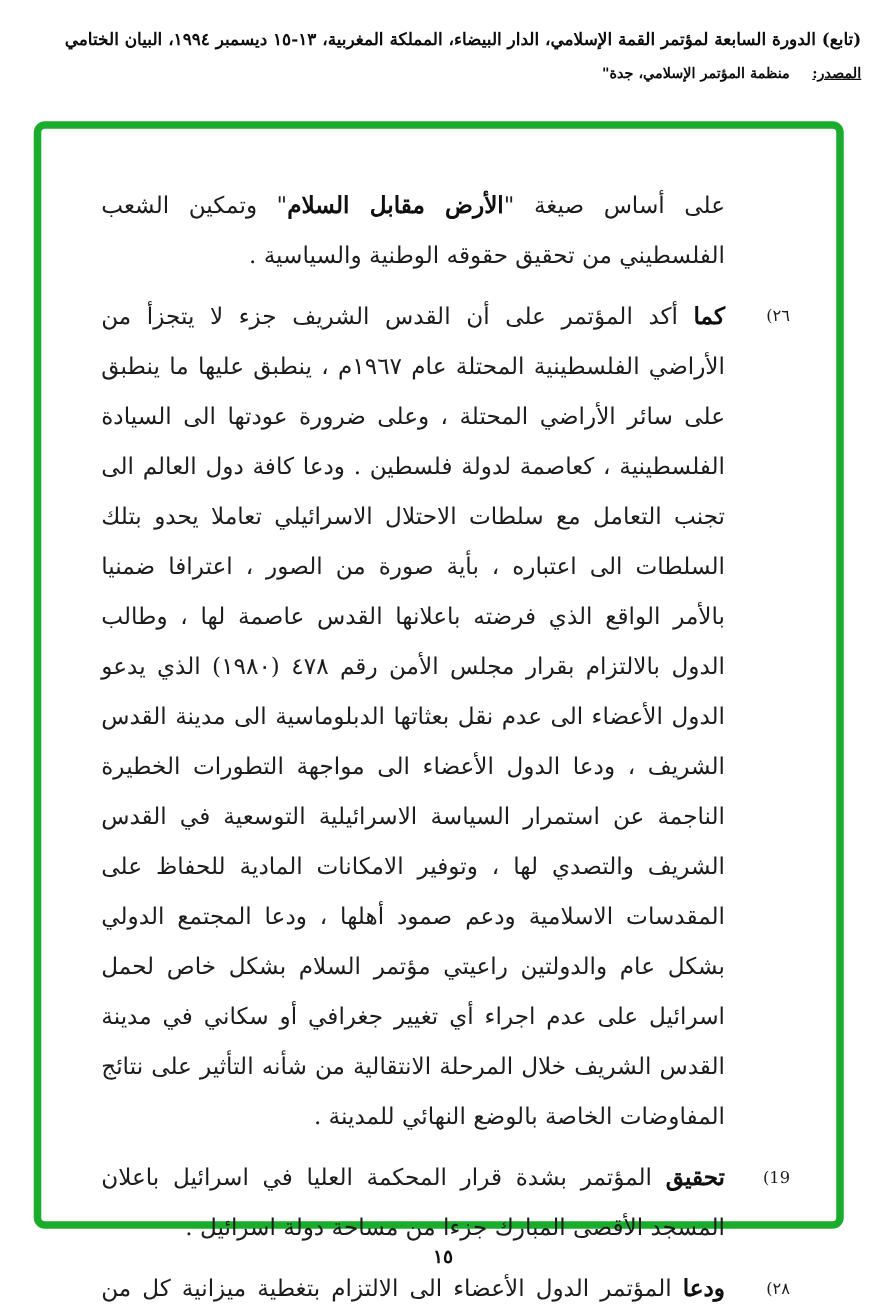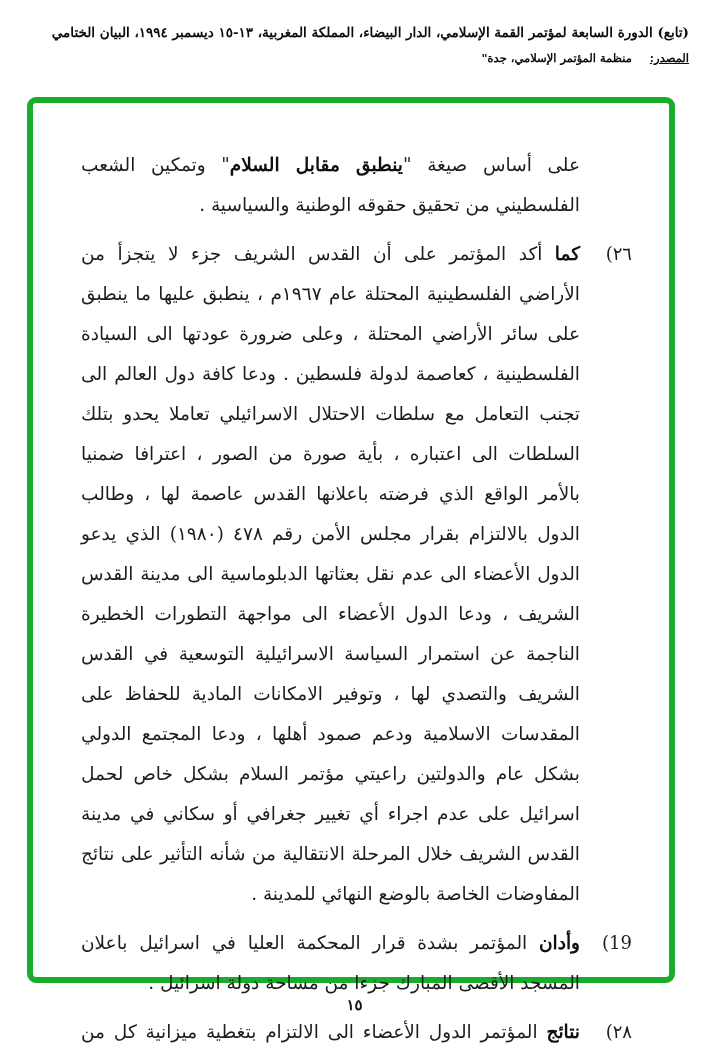--- a/index.html
+++ b/index.html
@@ -31,21 +31,21 @@
     position:absolute;top:42px;right:89px;left:48px;
     direction:rtl;text-align:justify;
     font-size:18.5px;line-height:40px;color:#1c1c1c;
   }
   .textblock p{margin:0 0 9px 0;}
   .textblock b{font-weight:bold;color:#101010;}
   .para-numbered{position:relative;}
   .para-num{
     position:absolute;right:-52px;top:0;
     direction:ltr;unicode-bidi:bidi-override;
-    font-size:18px;color:#1c1c1c;white-space:nowrap;
+    font-size:13px;color:#1c1c1c;white-space:nowrap;
   }
   
   .page-footer{
     position:absolute;left:0;right:0;top:995px;text-align:center;
   }
   .page-num{
     display:inline-block;font-size:15px;font-weight:bold;color:#101010;
     direction:rtl;
   }
 </style>
@@ -56,26 +56,26 @@
   <div class="header-title">(تابع) الدورة السابعة لمؤتمر القمة الإسلامي، الدار البيضاء، المملكة المغربية، ١٣-١٥ ديسمبر ١٩٩٤، البيان الختامي</div>
   <div class="header-source">
     <span class="src-label">المصدر:</span>
     <span>منظمة المؤتمر الإسلامي، جدة"</span>
   </div>
 </div>
 
 <div class="green-box">
   <div class="textblock">
 
-    <p><span>على أساس صيغة "</span><b>ينطبق مقابل السلام</b><span>" وتمكين الشعب الفلسطيني من تحقيق حقوقه الوطنية والسياسية .</span></p>
+    <p><span>على أساس صيغة "</span><b>الأرض مقابل السلام</b><span>" وتمكين الشعب الفلسطيني من تحقيق حقوقه الوطنية والسياسية .</span></p>
 
     <p class="para-numbered"><span class="para-num">(٢٦</span><b>كما</b><span> أكد المؤتمر على أن القدس الشريف جزء لا يتجزأ من الأراضي الفلسطينية المحتلة عام ١٩٦٧م ، ينطبق عليها ما ينطبق على سائر الأراضي المحتلة ، وعلى ضرورة عودتها الى السيادة الفلسطينية ، كعاصمة لدولة فلسطين . ودعا كافة دول العالم الى تجنب التعامل مع سلطات الاحتلال الاسرائيلي تعاملا يحدو بتلك السلطات الى اعتباره ، بأية صورة من الصور ، اعترافا ضمنيا بالأمر الواقع الذي فرضته باعلانها القدس عاصمة لها ، وطالب الدول بالالتزام بقرار مجلس الأمن رقم ٤٧٨ (١٩٨٠) الذي يدعو الدول الأعضاء الى عدم نقل بعثاتها الدبلوماسية الى مدينة القدس الشريف ، ودعا الدول الأعضاء الى مواجهة التطورات الخطيرة الناجمة عن استمرار السياسة الاسرائيلية التوسعية في القدس الشريف والتصدي لها ، وتوفير الامكانات المادية للحفاظ على المقدسات الاسلامية ودعم صمود أهلها ، ودعا المجتمع الدولي بشكل عام والدولتين راعيتي مؤتمر السلام بشكل خاص لحمل اسرائيل على عدم اجراء أي تغيير جغرافي أو سكاني في مدينة القدس الشريف خلال المرحلة الانتقالية من شأنه التأثير على نتائج المفاوضات الخاصة بالوضع النهائي للمدينة .</span></p>
 
-    <p class="para-numbered"><span class="para-num">(19</span><b>وأدان</b><span> المؤتمر بشدة قرار المحكمة العليا في اسرائيل باعلان المسجد الأقصى المبارك جزءا من مساحة دولة اسرائيل .</span></p>
+    <p class="para-numbered"><span class="para-num">(19</span><b>تحقيق</b><span> المؤتمر بشدة قرار المحكمة العليا في اسرائيل باعلان المسجد الأقصى المبارك جزءا من مساحة دولة اسرائيل .</span></p>
 
-    <p class="para-numbered"><span class="para-num">(٢٨</span><b>نتائج</b><span> المؤتمر الدول الأعضاء الى الالتزام بتغطية ميزانية كل من صندوق القدس ووقفيته ، وأهاب بها الى أن تبادر الى تسديد مساهماتها .</span></p>
+    <p class="para-numbered"><span class="para-num">(٢٨</span><b>ودعا</b><span> المؤتمر الدول الأعضاء الى الالتزام بتغطية ميزانية كل من صندوق القدس ووقفيته ، وأهاب بها الى أن تبادر الى تسديد مساهماتها .</span></p>
 
   </div>
 </div>
 
 <div class="page-footer">
   <span class="page-num">١٥</span>
 </div>
 
 </body></html>

